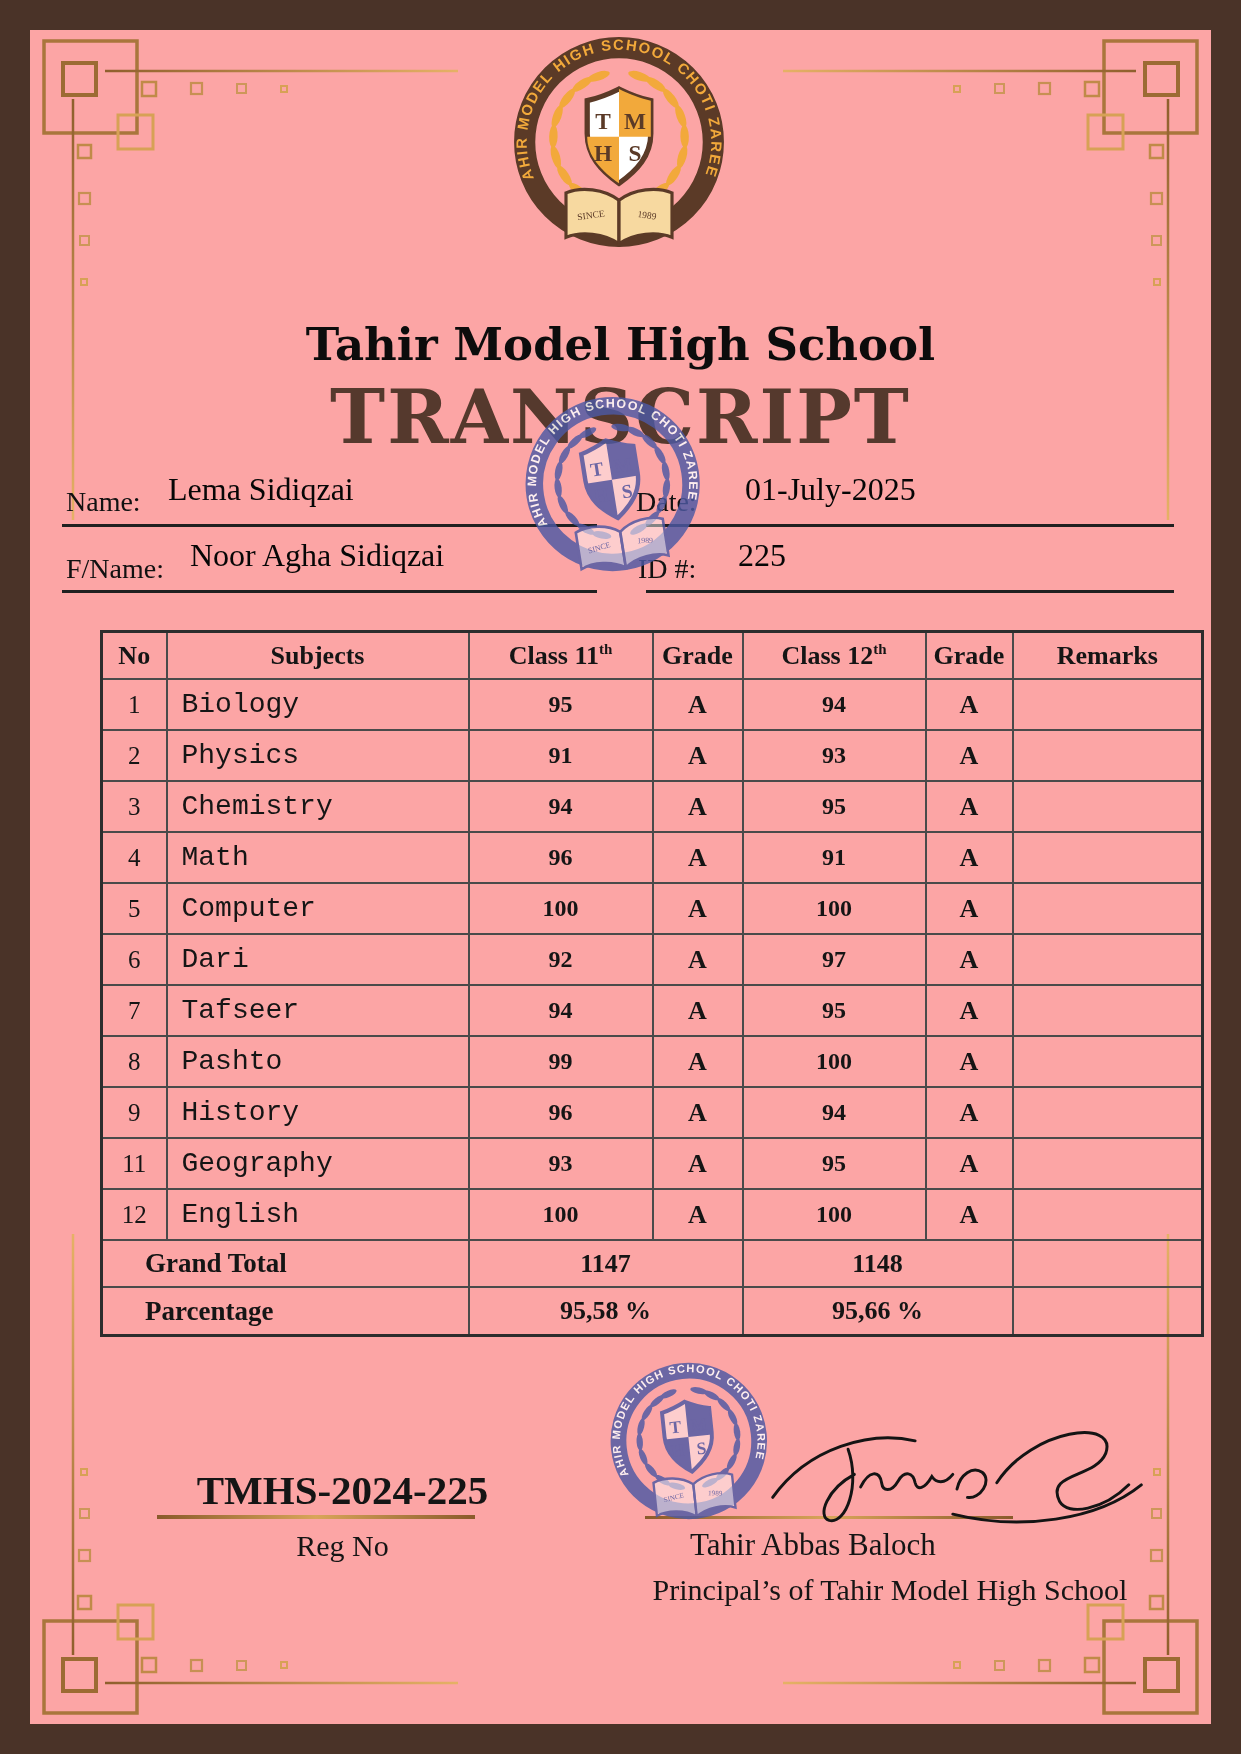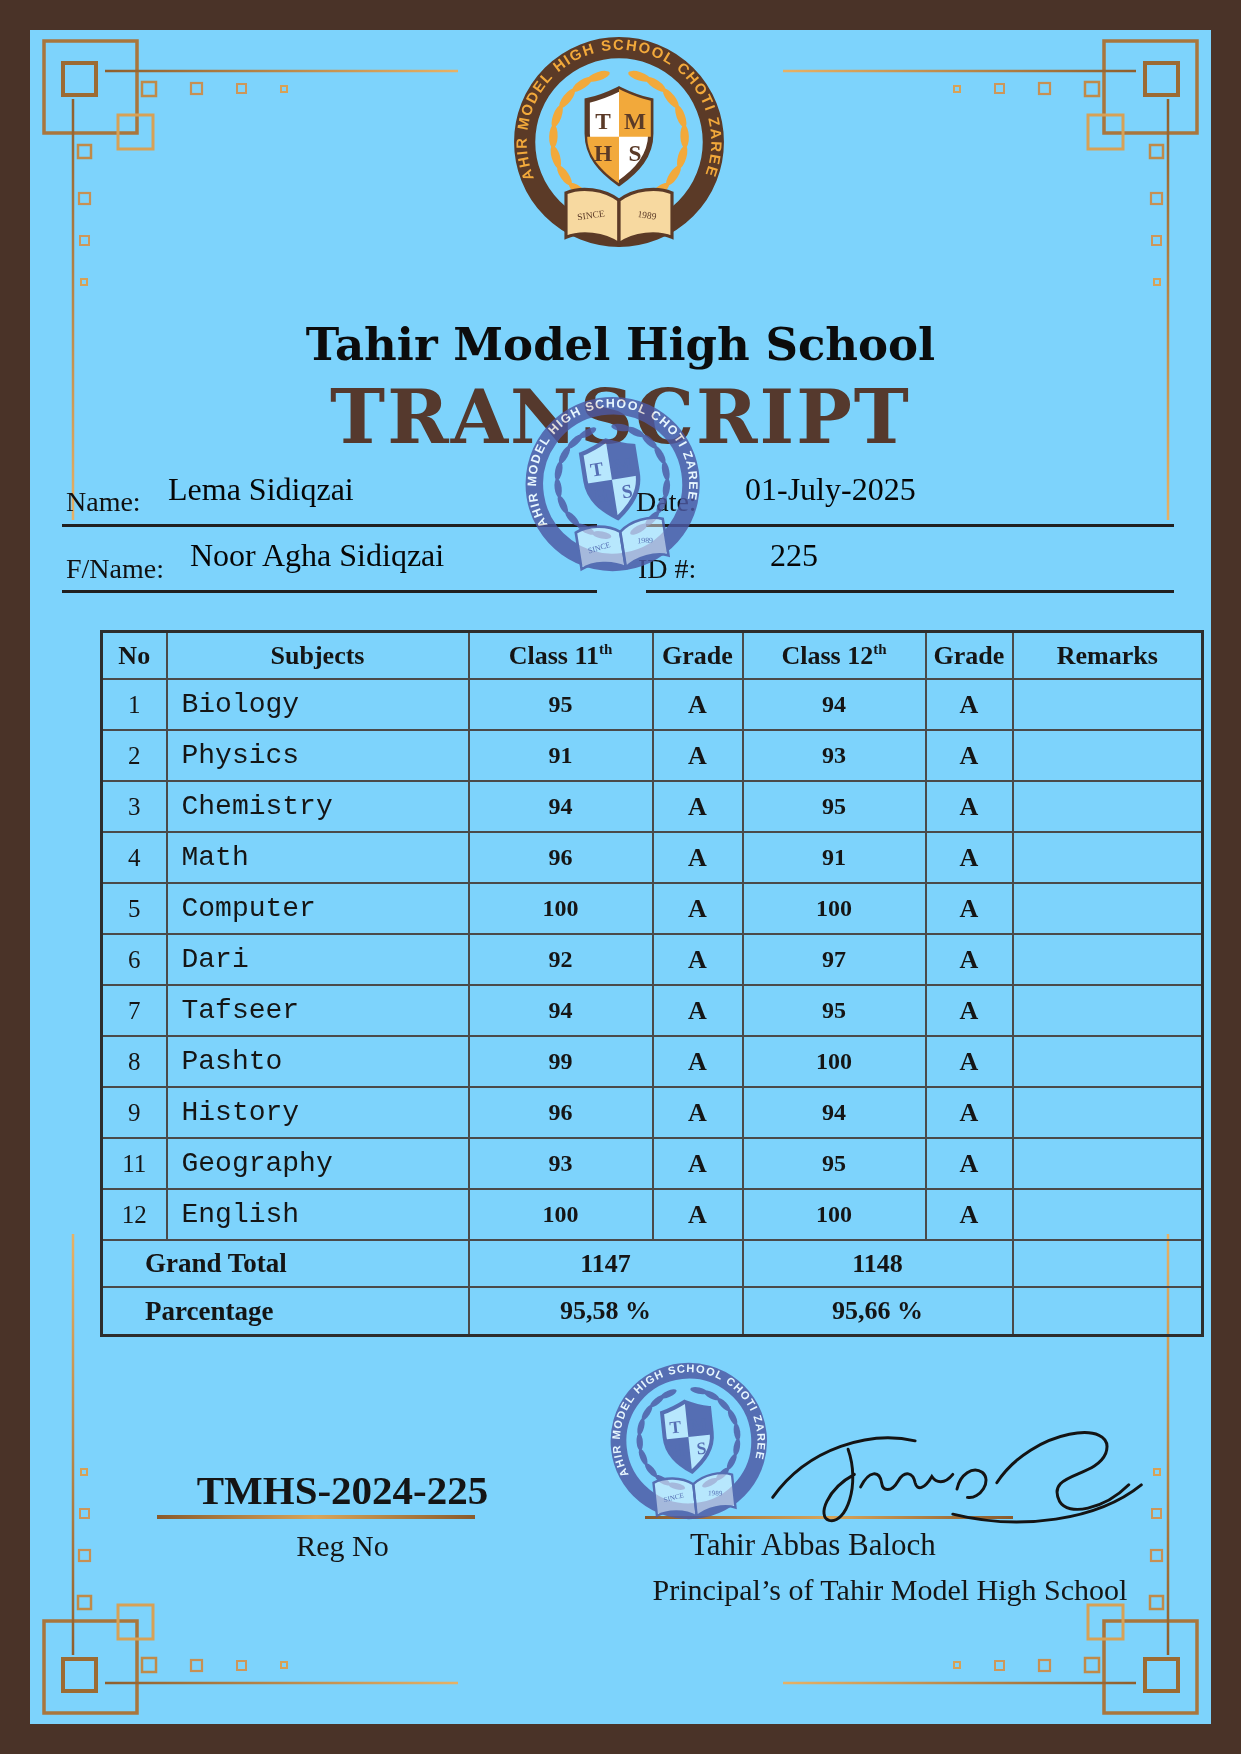--- a/index.html
+++ b/index.html
@@ -1,19 +1,19 @@
 <!DOCTYPE html>
 <html><head>
 <meta charset="utf-8">
 <style>
   html,body{margin:0;padding:0;background:#888;}
   .page{
     position:relative;
     width:1241px;height:1754px;
-    background:#7dd3fc;
+    background:#fca5a5;
     box-sizing:border-box;
     border:30px solid #4a3328;
     margin:0 auto;
     overflow:hidden;
     font-family:"Liberation Serif", serif;
     color:#151515;
   }
   .abs{position:absolute;}
   
   .ornaments{left:-30px;top:-30px;width:1241px;height:1754px;z-index:1;pointer-events:none;}
@@ -152,21 +152,21 @@
   <div class="abs field-value" style="left:138px;top:441px;">Lema Sidiqzai</div>
   <div class="abs field-line" style="left:32px;top:494px;width:535px;"></div>
   <div class="abs field-label" style="left:606px;top:456px;">Date:</div>
   <div class="abs field-value" style="left:715px;top:441px;">01-July-2025</div>
   <div class="abs field-line" style="left:616px;top:494px;width:528px;"></div>
 
   <div class="abs field-label" style="left:36px;top:523px;">F/Name:</div>
   <div class="abs field-value" style="left:160px;top:507px;">Noor Agha Sidiqzai</div>
   <div class="abs field-line" style="left:32px;top:560px;width:535px;"></div>
   <div class="abs field-label" style="left:608px;top:523px;">ID #:</div>
-  <div class="abs field-value" style="left:708px;top:507px;margin-left:32px;">225</div>
+  <div class="abs field-value" style="left:708px;top:507px;">225</div>
   <div class="abs field-line" style="left:616px;top:560px;width:528px;"></div>
 
   <div class="abs stamp-box stamp" style="left:495px;top:366px;width:176px;transform:rotate(-9deg);">
     <svg viewBox="0 0 200 205">
         <use href="#tmhs-logo"></use>
       </svg>
   </div>
 
   <div class="abs marks-table">
     <table>

